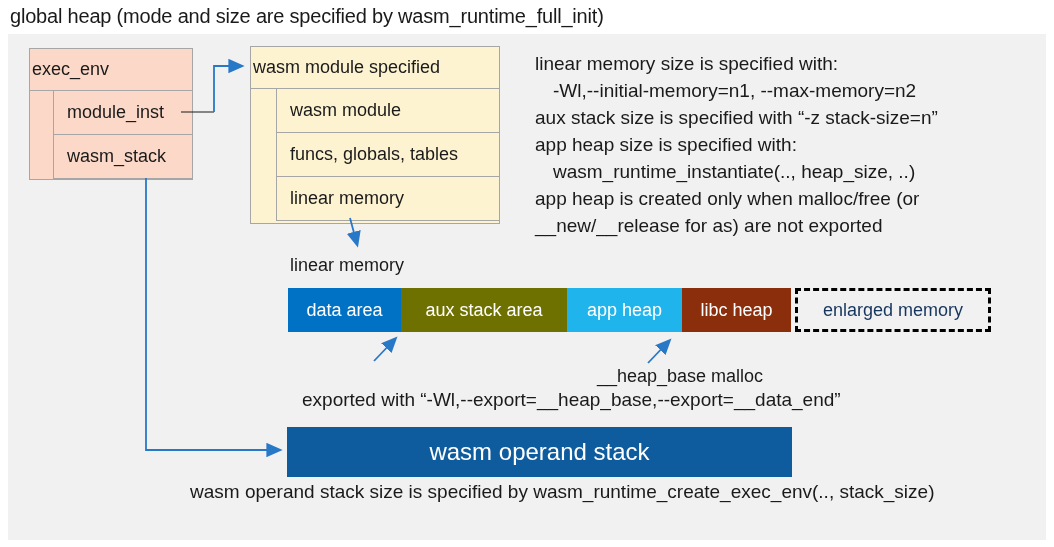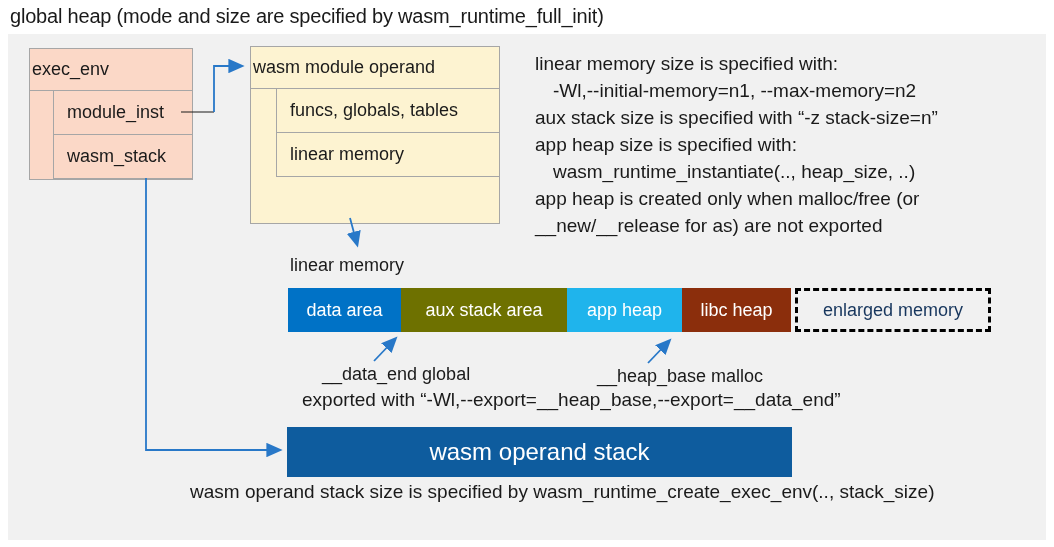--- a/index.html
+++ b/index.html
@@ -43,22 +43,23 @@
 
   <div class="struct-box pink" style="left:29px;top:48px;width:164px;height:132px;">
     <div class="box-title">exec_env</div>
     <div class="box-body">
       <div class="box-cell">module_inst</div>
       <div class="box-cell">wasm_stack</div>
     </div>
   </div>
 
   <div class="struct-box cream inst" style="left:250px;top:46px;width:250px;height:178px;">
-    <div class="box-title">wasm module operand</div>
+    <div class="box-title">wasm module specified</div>
     <div class="box-body">
+      <div class="box-cell">wasm module</div>
       <div class="box-cell">funcs, globals, tables</div>
       <div class="box-cell">linear memory</div>
     </div>
   </div>
 
   <div class="notes">
     <div class="line">linear memory size is specified with:</div>
     <div class="line indent">-Wl,--initial-memory=n1, --max-memory=n2</div>
     <div class="line">aux stack size is specified with “-z stack-size=n”</div>
     <div class="line">app heap size is specified with:</div>
@@ -70,21 +71,20 @@
   <div class="label" style="left:290px;top:255px;">linear memory</div>
 
   <div class="membar">
     <div class="seg" style="left: 0px; width: 113px; background-color: rgb(0, 114, 198);">data area</div>
     <div class="seg" style="left: 113px; width: 166px; background-color: rgb(110, 113, 0);">aux stack area</div>
     <div class="seg" style="left: 279px; width: 115px; background-color: rgb(31, 180, 236);">app heap</div>
     <div class="seg" style="left: 394px; width: 109px; background-color: rgb(139, 46, 12);">libc heap</div>
     <div class="seg seg-enlarged" style="left:507px;width:196px;">enlarged memory</div>
   </div>
 
-  <div class="label" style="left:322px;top:364px;">__data_end global</div>
   <div class="label" style="left:597px;top:366px;">__heap_base malloc</div>
   <div class="label" style="left:302px;top:389px;font-size:19px;">exported with “-Wl,--export=__heap_base,--export=__data_end”</div>
 
   <div class="operand">wasm operand stack</div>
 
   <div class="footer-line" style="top:481px;">wasm operand stack size is specified by wasm_runtime_create_exec_env(.., stack_size)</div>
 
   <svg class="overlay" viewBox="0 0 1054 547">
     <defs>
       <marker id="ah" markerWidth="9" markerHeight="8" refX="7" refY="4" orient="auto">

